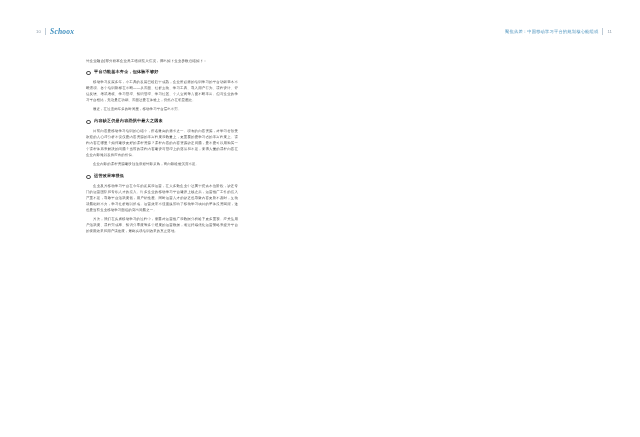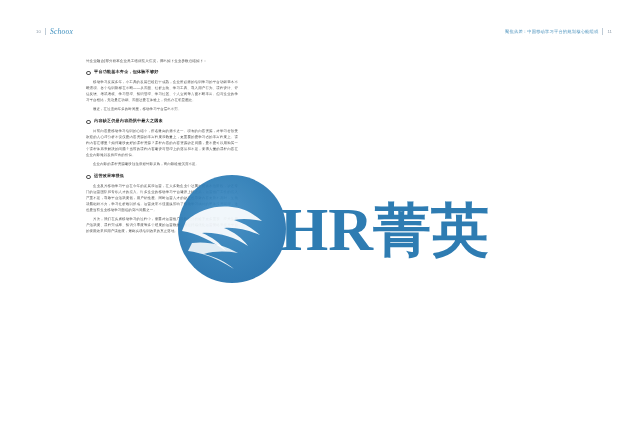--- a/index.html
+++ b/index.html
@@ -28,21 +28,21 @@
     display: flex; align-items: center; gap: 4px;
   }
   .hdr-pageno {
     font-size: 4.2px; color: #8a99a8; letter-spacing: .2px;
   }
   .hdr-rule {
     width: 1px; height: 7px; background: #bfcbd6;
   }
   .hdr-brand {
     font-family: "Liberation Serif", serif;
-    font-style: italic; font-weight: normal;
+    font-style: italic; font-weight: bold;
     font-size: 7.5px; color: #3f8fbe; letter-spacing: .2px;
   }
   .hdr-right {
     position: absolute; top: 28px; right: 28px;
     display: flex; align-items: center; gap: 4px;
   }
   .hdr-title-r {
     font-size: 4.3px; color: #4d93bd; letter-spacing: .15px;
     white-space: nowrap;
   }
@@ -158,30 +158,14 @@
   <div class="page" id="page-right">
 
     <div class="hdr-right">
       <span class="hdr-title-r">聚焦落差：中国移动学习平台的规划核心能组成</span>
       <span class="hdr-rule"></span>
       <span class="hdr-pageno-r">11</span>
     </div>
 
   </div>
 
-  <div id="watermark">
-    <div id="wm-logo">
-      <svg viewBox="0 0 108 108">
-        <path d="M8,46 C22,34 38,30 54,32 C66,33 74,38 84,46
-                 C74,44 64,43 56,45 C66,48 74,53 82,60
-                 C70,55 58,52 46,53 C56,57 64,63 70,71
-                 C56,62 40,57 24,58 C34,62 42,68 48,76
-                 C34,66 18,58 4,56 Z" fill="#ffffff" opacity="0.93"></path>
-        <path d="M14,68 C30,66 46,70 60,78 C48,76 36,76 26,79
-                 C38,82 48,87 56,94 C42,85 26,78 10,76 Z" fill="#ffffff" opacity="0.85"></path>
-      </svg>
-    </div>
-    <div id="wm-text">
-      <span>HR</span><span class="cjk">菁英</span>
-    </div>
-  </div>
 
 </div>
 
 </body></html>

